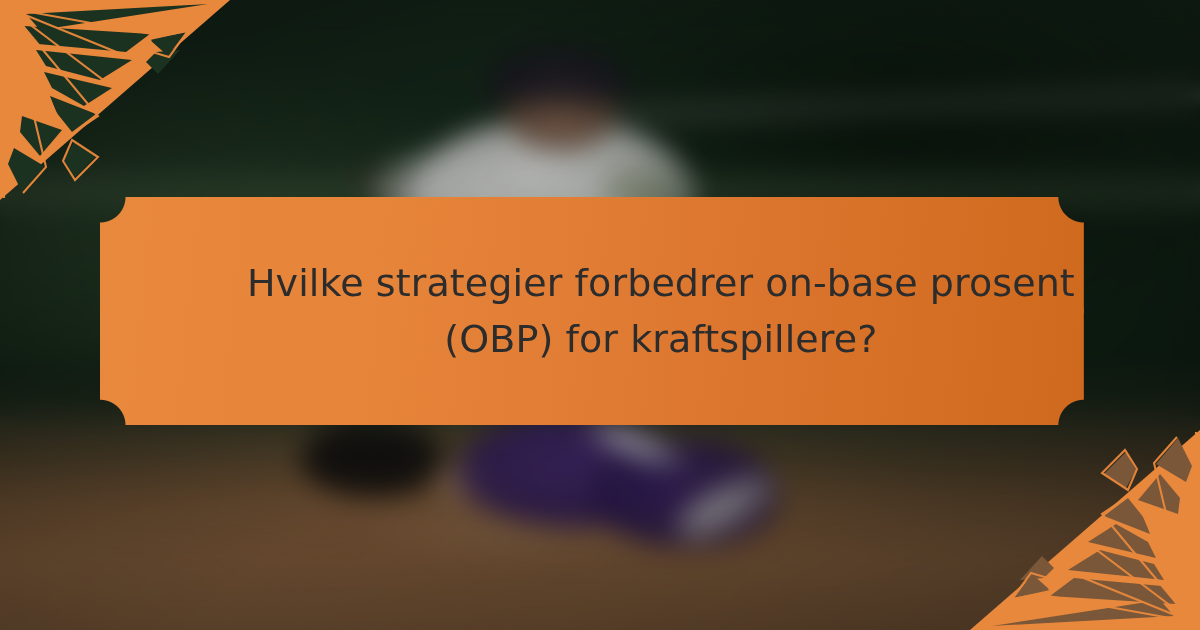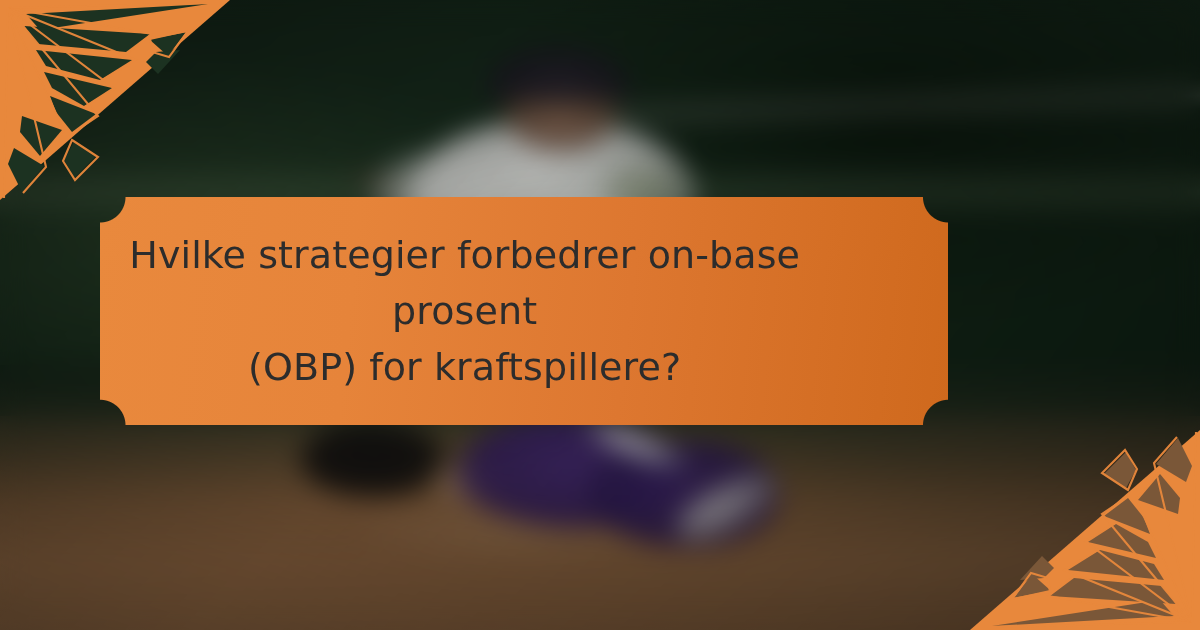--- a/index.html
+++ b/index.html
@@ -151,25 +151,25 @@
   }
   .ornament svg { display: block; width: 100%; height: 100%; }
   .orn-tl { left: 0; top: 0; }
   .orn-br { right: 0; bottom: 0; transform: rotate(180deg); }
 
   
   .banner {
     position: absolute;
     left: 100px;
     top: 197px;
-    width: 848px;
+    width: 984px;
     height: 228px;
     display: flex;
     align-items: center;
-    justify-content: flex-start;
+    justify-content: flex-end;
   }
   .banner-fill {
     position: absolute;
     inset: 0;
     background: linear-gradient(96deg, #e9893d 0%, #e6843a 30%, #dd7730 62%, #cf691d 100%);
     -webkit-mask:
       radial-gradient(circle 26px at 0 0, transparent 0 25px, #000 26px) top left / 51% 51% no-repeat,
       radial-gradient(circle 26px at 100% 0, transparent 0 25px, #000 26px) top right / 51% 51% no-repeat,
       radial-gradient(circle 26px at 0 100%, transparent 0 25px, #000 26px) bottom left / 51% 51% no-repeat,
       radial-gradient(circle 26px at 100% 100%, transparent 0 25px, #000 26px) bottom right / 51% 51% no-repeat;

